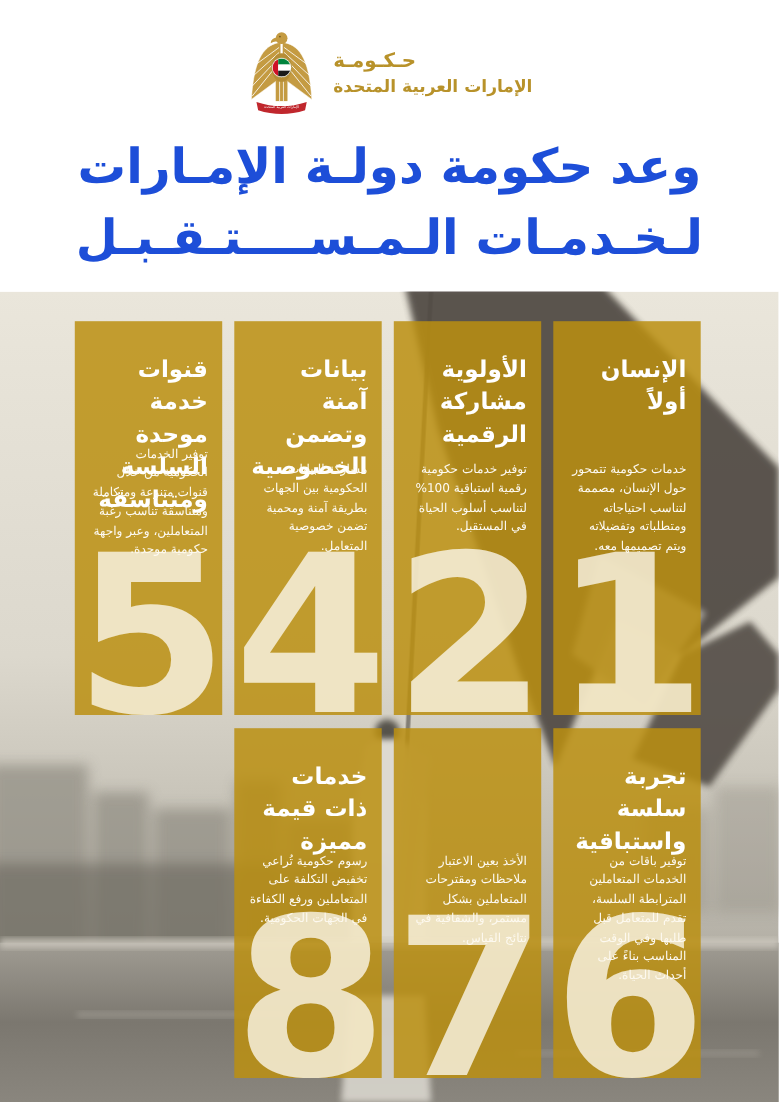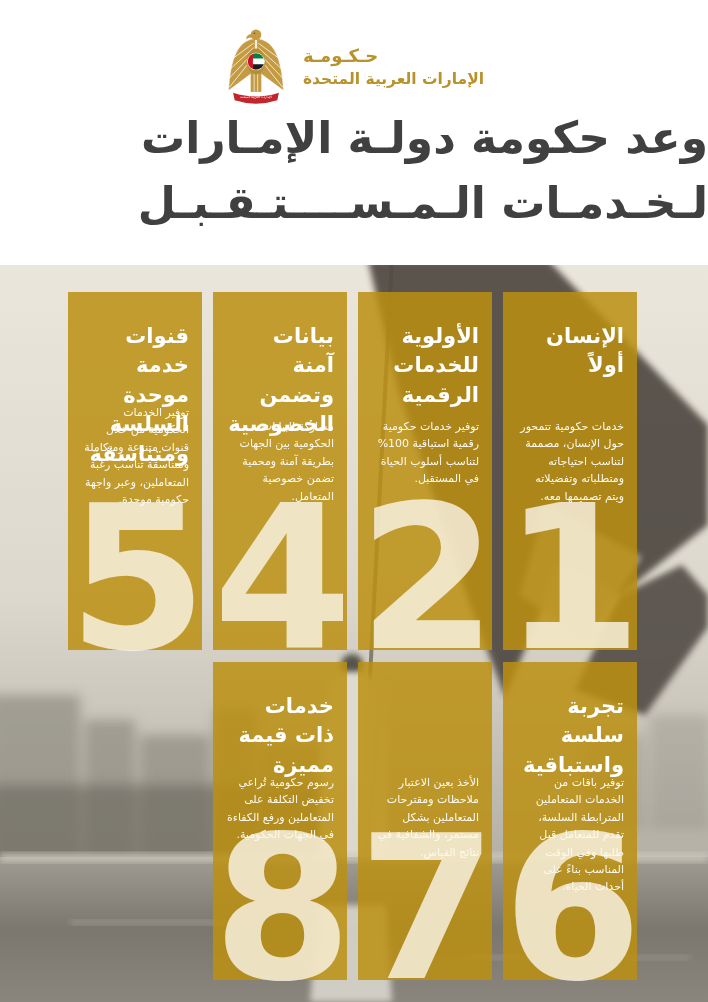--- a/index.html
+++ b/index.html
@@ -8,21 +8,21 @@
 
   .poster { position:relative; width:708px; height:1002px; overflow:hidden; background:#ffffff; }
 
   
   .header { position:absolute; top:0; left:0; width:708px; height:265px; background:#ffffff; z-index:3; }
   .logo { display:flex; flex-direction:row; justify-content:center; align-items:center; gap:15px; padding-top:26px; }
   .logo-text { text-align:left; color:#b8922a; font-weight:bold; direction:rtl; }
   .logo-line1 { font-size:18px; line-height:1.5; letter-spacing:1px; }
   .logo-line2 { font-size:15.5px; line-height:1.4; }
   .emblem { width:64px; height:80px; }
-  .page-title { margin-top:0; text-align:right; color:#404040; font-weight:bold; font-size:44px; line-height:1.47; }
+  .page-title { margin-top:14px; text-align:center; color:#1d4ed8; font-weight:bold; font-size:44px; line-height:1.47; }
 
   
   .photo { position:absolute; top:265px; left:0; width:708px; height:737px; z-index:1; }
   .photo svg { display:block; width:708px; height:737px; }
 
   
   .grid { position:absolute; top:292px; right:71px; width:569px; z-index:2;
           display:grid; grid-template-columns:repeat(4,134px); column-gap:11px;
           grid-template-rows:358px 318px; row-gap:12px; }
   .card { position:relative; background:rgba(187,143,16,0.85); padding:30px 13px 0 13px; }
@@ -146,21 +146,21 @@
     </h1>
   </div>
 
   <div class="grid">
     <div class="card row1">
       <h2>الإنسان أولاً</h2>
       <p>خدمات حكومية تتمحور حول الإنسان، مصممة لتناسب احتياجاته ومتطلباته وتفضيلاته ويتم تصميمها معه.</p>
       <div class="num">1</div>
     </div>
     <div class="card row1">
-      <h2>الأولوية للخدمات الرقمية</h2>
+      <h2>الأولوية مشاركة الرقمية</h2>
       <p>توفير خدمات حكومية رقمية استباقية 100% لتناسب أسلوب الحياة في المستقبل.</p>
       <div class="num">2</div>
     </div>
     <div class="card row1">
       <h2>بيانات آمنة وتضمن الخصوصية</h2>
       <p>مشاركة البيانات الحكومية بين الجهات بطريقة آمنة ومحمية تضمن خصوصية المتعامل.</p>
       <div class="num">4</div>
     </div>
     <div class="card row2">
       <h2>قنوات خدمة موحدة السلسة ومتناسقة</h2>

